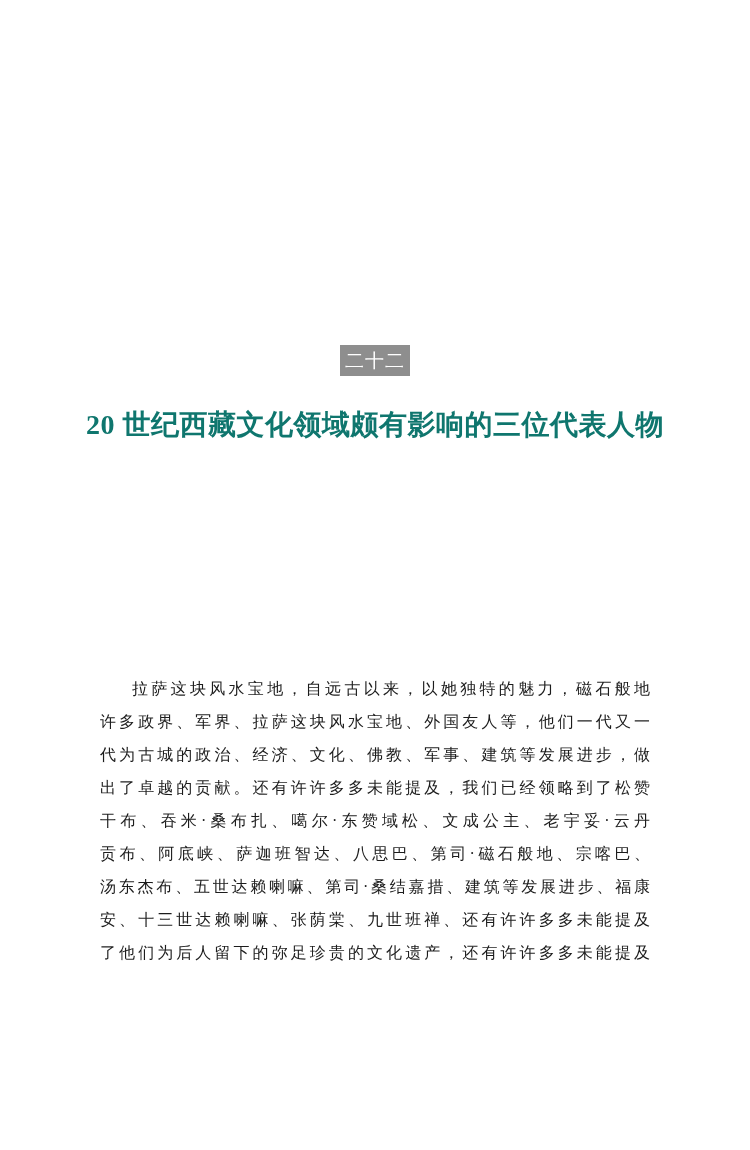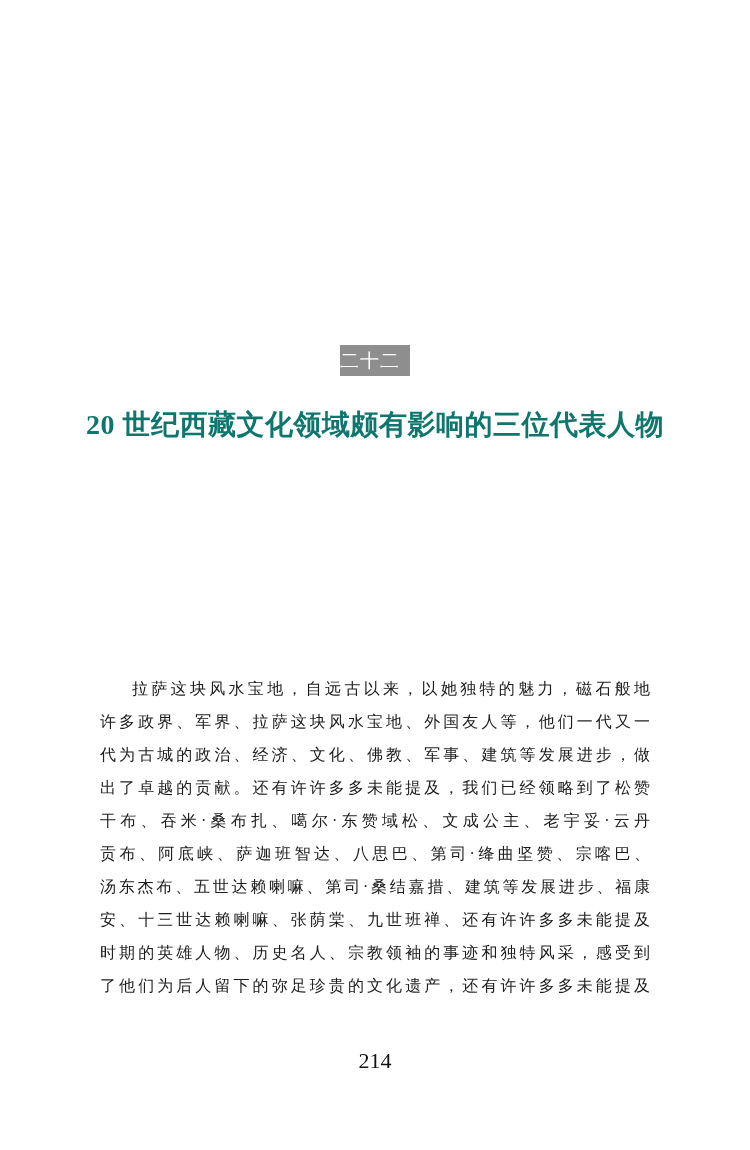--- a/index.html
+++ b/index.html
@@ -20,21 +20,21 @@
     position: absolute;
     top: 345px;
     left: 50%;
     transform: translateX(-50%);
     width: 70px;
     height: 31px;
     background: #8e8e8e;
     color: #ffffff;
     font-size: 19px;
     line-height: 31px;
-    text-align: left;
+    text-align: center;
     letter-spacing: 1px;
   }
   .chapter-title {
     position: absolute;
     top: 387px;
     left: 0;
     width: 750px;
     text-align: center;
     font-size: 28px;
     font-weight: bold;
@@ -81,22 +81,20 @@
   </div>
 
   <h1 class="chapter-title">20 世纪西藏文化领域颇有影响的三位代表人物</h1>
 
   <div class="body-text">
     <div class="body-line first-line">拉萨这块风水宝地，自远古以来，以她独特的魅力，磁石般地</div>
     <div class="body-line">许多政界、军界、拉萨这块风水宝地、外国友人等，他们一代又一</div>
     <div class="body-line">代为古城的政治、经济、文化、佛教、军事、建筑等发展进步，做</div>
     <div class="body-line">出了卓越的贡献。还有许许多多未能提及，我们已经领略到了松赞</div>
     <div class="body-line">干布、吞米·桑布扎、噶尔·东赞域松、文成公主、老宇妥·云丹</div>
-    <div class="body-line">贡布、阿底峡、萨迦班智达、八思巴、第司·绛曲坚赞、宗喀巴、</div>
+    <div class="body-line">贡布、阿底峡、萨迦班智达、八思巴、第司·磁石般地、宗喀巴、</div>
     <div class="body-line">汤东杰布、五世达赖喇嘛、第司·桑结嘉措、建筑等发展进步、福康</div>
     <div class="body-line">安、十三世达赖喇嘛、张荫棠、九世班禅、还有许许多多未能提及</div>
-    <div class="body-line">时期的英雄人物、历史名人、宗教领袖的事迹和独特风采，感受到</div>
     <div class="body-line">了他们为后人留下的弥足珍贵的文化遗产，还有许许多多未能提及</div>
   </div>
 
-  <div class="page-footer">214</div>
 
 </div>
 
 </body></html>

